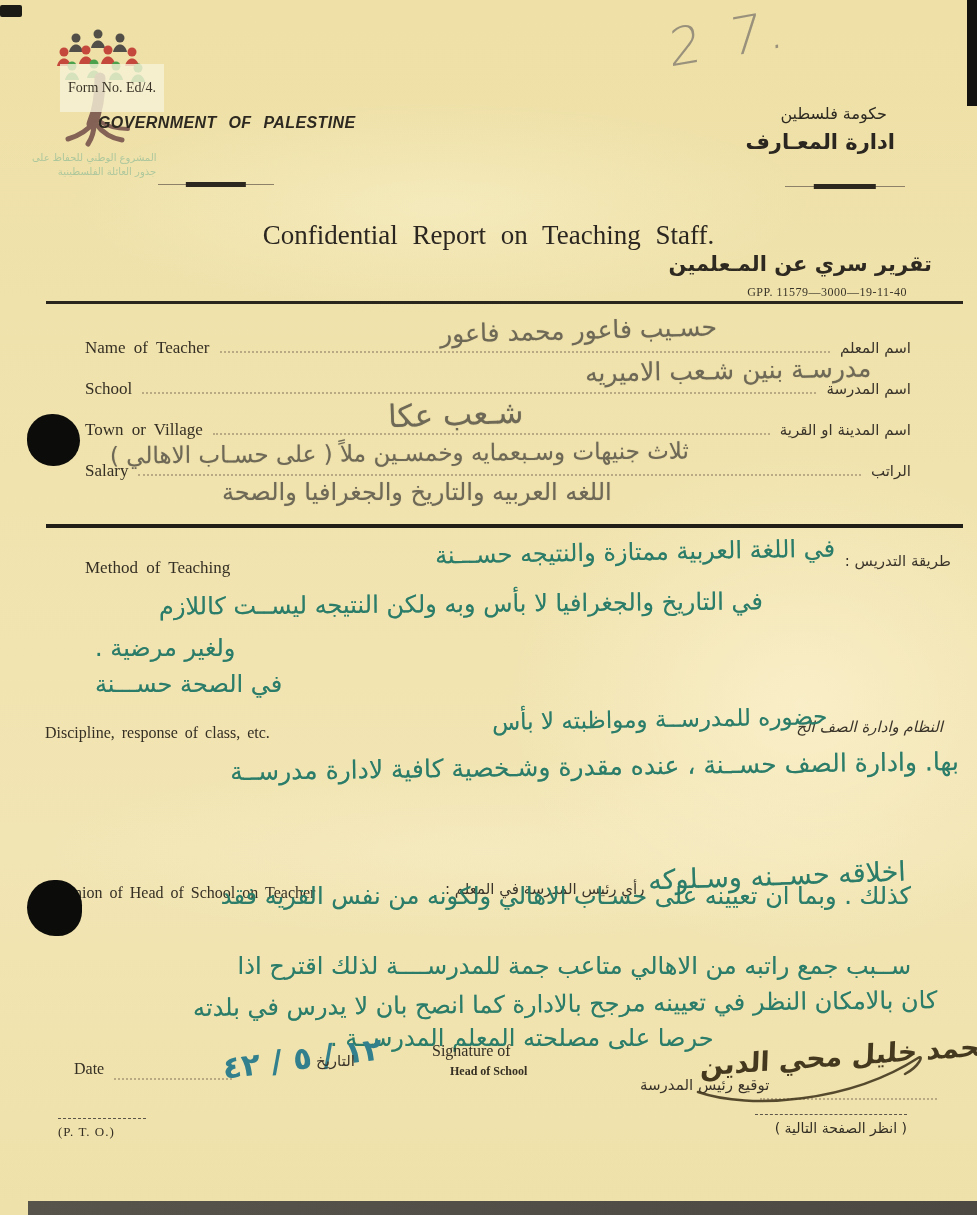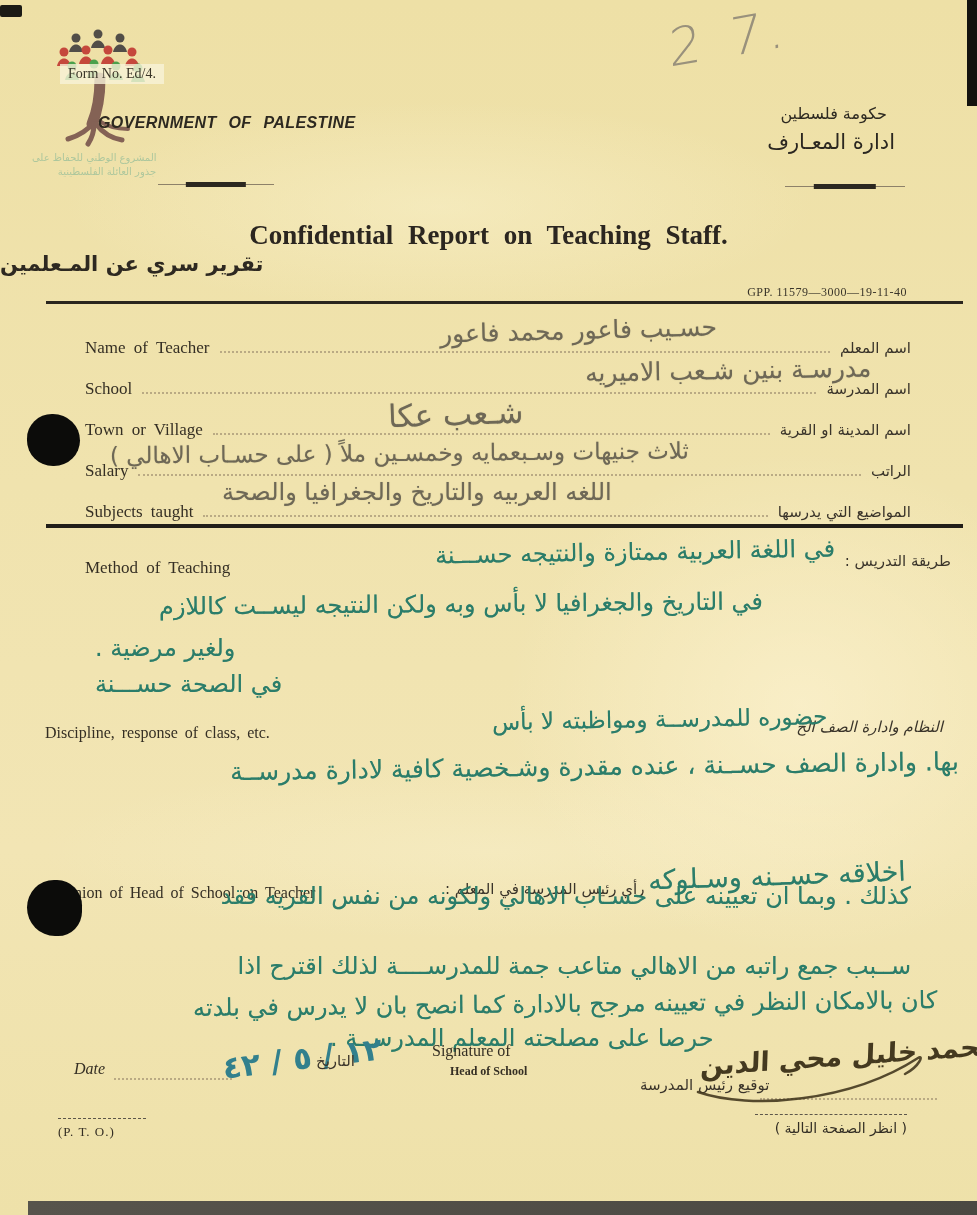--- a/index.html
+++ b/index.html
@@ -78,37 +78,37 @@
         <path d="M46,96 C40,104 30,110 20,113" stroke-width="5"></path>
         <path d="M46,98 C46,106 44,112 40,118" stroke-width="5"></path>
         <path d="M48,98 C54,106 62,112 74,114" stroke-width="5"></path>
         <path d="M50,94 C58,100 68,103 80,103" stroke-width="4"></path>
       </g>
     </svg>
     <div class="ar" style="position:absolute;left:-16px;top:126px;width:150px;text-align:left;font-size:10px;color:#9cc09a;opacity:.85;">المشروع الوطني للحفاظ على</div>
     <div class="ar" style="position:absolute;left:-16px;top:140px;width:150px;text-align:center;font-size:10px;color:#9cc09a;opacity:.85;">جذور العائلة الفلسطينية</div>
   </div>
 
-  <div class="abs serif" style="left:60px;top:64px;padding:2px 8px;background:rgba(248,242,216,.8);font-size:14px;color:#3a3528;">Form No. Ed/4.</div>
+  <div class="abs serif" style="left:60px;top:64px;padding:16px 8px;background:rgba(248,242,216,.8);font-size:14px;color:#3a3528;">Form No. Ed/4.</div>
 
   <div class="abs" style="left:668px;top:8px;font-family:'DejaVu Sans',sans-serif;font-size:52px;font-weight:300;color:#8b8475;transform:rotate(-10deg) skewX(-8deg);letter-spacing:6px;opacity:.85;">2 7.</div>
 
   <div class="abs sans" style="left:98px;top:114px;font-size:16px;font-weight:bold;color:#2d2920;letter-spacing:.4px;word-spacing:7px;font-style:italic;">GOVERNMENT OF PALESTINE</div>
   <div class="divwrap" style="left:158px;top:184px;width:116px;">
     <div class="divthick"></div>
   </div>
 
   <div class="abs ar" style="right:90px;top:104px;font-size:16px;color:#2e2a21;">حكومة فلسطين</div>
-  <div class="abs ar" style="right:82px;top:130px;font-size:21px;font-weight:normal;color:#2b2720;">ادارة المعـارف</div>
+  <div class="abs ar" style="right:82px;top:130px;font-size:21px;font-weight:bold;color:#2b2720;">ادارة المعـارف</div>
   <div class="divwrap" style="right:72px;top:186px;width:120px;">
     <div class="divthick"></div>
   </div>
 
-  <div class="abs serif" style="left:0;right:0;top:220px;text-align:center;font-size:27px;font-weight:bold;color:#2b2620;word-spacing:8px;">Confidential Report on Teaching Staff.</div>
-  <div class="abs ar" style="left:0;right:45px;top:252px;text-align:left;font-size:21px;font-weight:bold;color:#2e2921;">تقرير سري عن المـعلمين</div>
+  <div class="abs serif" style="left:0;right:0;top:220px;text-align:center;font-size:27px;font-weight:normal;color:#2b2620;word-spacing:8px;">Confidential Report on Teaching Staff.</div>
+  <div class="abs ar" style="left:0;right:45px;top:252px;text-align:right;font-size:21px;font-weight:bold;color:#2e2921;">تقرير سري عن المـعلمين</div>
   <div class="abs serif" style="right:70px;top:285px;font-size:12px;letter-spacing:.5px;color:#3a352a;">GPP. 11579—3000—19-11-40</div>
 
   <div class="rule" style="left:46px;right:14px;top:301px;height:3px;"></div>
 
   <div class="frow" style="top:331px;">
     <span class="en serif">Name of Teacher</span>
     <span class="fill dots"></span>
     <span class="arl ar">اسم المعلم</span>
   </div>
   <div class="frow" style="top:372px;">
@@ -118,25 +118,20 @@
   </div>
   <div class="frow" style="top:413px;">
     <span class="en serif">Town or Village</span>
     <span class="fill dots"></span>
     <span class="arl ar">اسم المدينة او القرية</span>
   </div>
   <div class="frow" style="top:454px;">
     <span class="en serif">Salary</span>
     <span class="fill dots"></span>
     <span class="arl ar">الراتب</span>
-  </div>
-  <div class="frow" style="top:495px;">
-    <span class="en serif">Subjects taught</span>
-    <span class="fill dots"></span>
-    <span class="arl ar">المواضيع التي يدرسها</span>
   </div>
 
   <div class="abs hw pencil" style="right:260px;top:316px;font-size:25px;transform:rotate(-1.5deg);">حسـيب فاعور محمد فاعور</div>
   <div class="abs hw pencil" style="right:106px;top:356px;font-size:25px;transform:rotate(-1deg);">مدرسـة بنين شـعب الاميريه</div>
   <div class="abs hw pencil" style="left:388px;top:396px;font-size:31px;transform:rotate(-2deg);">شـعب عكا</div>
   <div class="abs hw pencil" style="left:110px;top:440px;font-size:23px;transform:rotate(-.5deg);">ثلاث جنيهات وسـبعمايه وخمسـين ملاً ( على حسـاب الاهالي )</div>
   <div class="abs hw pencil" style="left:222px;top:478px;font-size:24px;">اللغه العربيه والتاريخ والجغرافيا والصحة</div>
 
   <div class="rule" style="left:46px;right:14px;top:524px;height:4px;background:#211e18;"></div>
 
@@ -153,21 +148,21 @@
   <div class="abs hw teal" style="right:18px;top:752px;font-size:25px;transform:rotate(-.8deg);">بها. وادارة الصف حســنة ، عنده مقدرة وشـخصية كافية لادارة مدرســة</div>
 
   <div class="abs serif" style="left:50px;top:884px;font-size:16px;word-spacing:3px;">Opinion of Head of School on Teacher</div>
   <div class="abs ar" style="left:445px;top:880px;font-size:15px;color:#3a342a;">رأي رئيس المدرسة في المعلم :</div>
   <div class="abs hw teal" style="left:648px;top:860px;font-size:27px;transform:rotate(-2deg);">اخلاقه حســنه وسـلوكه</div>
   <div class="abs hw teal" style="right:66px;top:882px;font-size:24px;">كذلك . وبما ان تعيينه على حسـاب الاهالي ولكونه من نفس القريه فقد</div>
   <div class="abs hw teal" style="right:66px;top:952px;font-size:24px;margin-left:32px;">ســبب جمع راتبه من الاهالي متاعب جمة للمدرســــة لذلك اقترح اذا</div>
   <div class="abs hw teal" style="right:40px;top:990px;font-size:24px;transform:rotate(-.6deg);">كان بالامكان النظر في تعيينه مرجح بالادارة كما انصح بان لا يدرس في بلدته</div>
   <div class="abs hw teal" style="left:330px;top:1024px;font-size:24px;">حرصا على مصلحته المعلم المدرســة .</div>
 
-  <div class="abs serif" style="left:74px;top:1060px;font-size:16px;font-style:italic;">Date</div>
+  <div class="abs serif" style="left:74px;top:1060px;font-size:16px;">Date</div>
   <div class="dots abs" style="left:114px;top:1058px;width:118px;"></div>
   <div class="abs hw" style="left:222px;top:1040px;font-size:31px;font-weight:bold;color:#32808d;transform:rotate(-7deg);">١٢ / ٥ / ٤٢</div>
   <div class="abs ar" style="left:316px;top:1052px;font-size:15px;color:#3a342a;">التاريخ</div>
 
   <div class="abs serif" style="left:432px;top:1042px;font-size:16px;">Signature of</div>
   <div class="abs serif" style="left:450px;top:1064px;font-size:12px;font-weight:bold;">Head of School</div>
   <div class="abs ar" style="left:640px;top:1076px;font-size:15px;color:#3a342a;">توقيع رئيس المدرسة</div>
   <div class="dots abs" style="left:760px;right:40px;top:1078px;"></div>
   <div class="abs hw" style="left:700px;top:1040px;font-size:27px;font-weight:bold;color:#44391f;transform:rotate(-4deg) skewX(-6deg);">محمد خليل محي الدين</div>
   <svg class="abs" style="left:680px;top:1030px;" width="260" height="90" viewBox="0 0 260 90">

